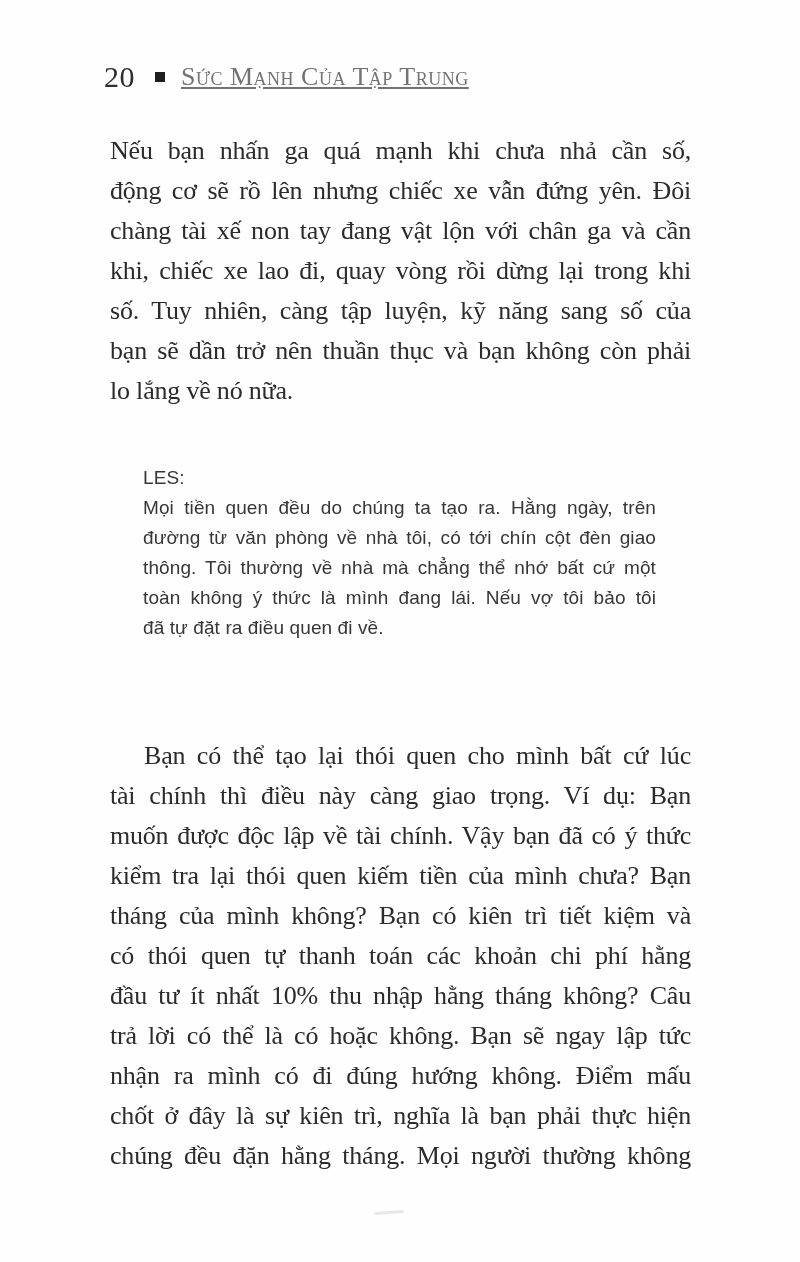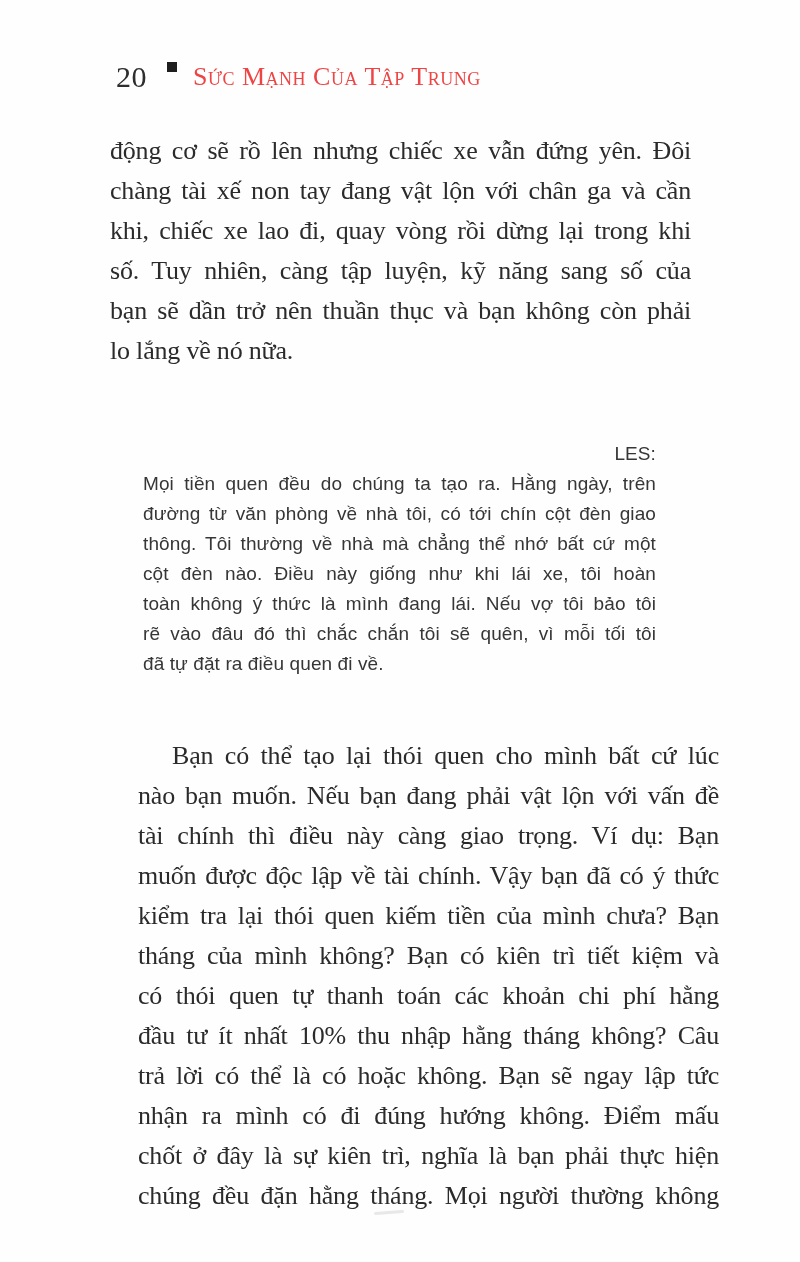--- a/index.html
+++ b/index.html
@@ -13,54 +13,56 @@
   }
   .page {
     position: absolute;
     inset: 0;
     background: #fefefe;
   }
 
   
   .running-head {
     position: absolute;
-    left: 116px;
+    left: 104px;
     top: 62px;
     display: flex;
+    align-items: center;
     color: #2e2e2e;
   }
   .pgnum {
     font: 400 30px/30px "Liberation Serif", serif;
     letter-spacing: 0.5px;
   }
   .bullet {
     display: inline-block;
     width: 10px;
     height: 10px;
     background: #1e1e1e;
     margin: 0 16px 0 20px;
   }
   .book-title {
     font: 400 26px/30px "Liberation Serif", serif;
     font-variant: small-caps;
     letter-spacing: 0.5px;
-    color: #ef4444;
+    color: #737373;
+    text-decoration: underline;
   }
 
   
   .para {
     position: absolute;
     left: 110px;
     width: 581px;
     font: 400 26px/40px "Liberation Serif", serif;
     letter-spacing: -0.2px;
     color: #2b2b2b;
   }
   #para1 { top: 131px; }
-  #para2 { top: 736px; margin-left: 28px; }
+  #para2 { top: 736px; }
 
   .line {
     text-align: justify;
     text-align-last: justify;
     white-space: nowrap;
   }
   .short-last .line.last-line,
   .short-last .qlines .line.last-line {
     text-align-last: left;
   }
@@ -70,22 +72,23 @@
   .quote {
     position: absolute;
     left: 143px;
     top: 439px;
     width: 513px;
     font: 400 19px/30px "Liberation Sans", sans-serif;
     color: #363636;
     letter-spacing: 0.1px;
   }
   .qlabel {
-    text-align: right;
+    text-align: left;
     line-height: 30px;
+    margin-top: 24px;
   }
 
   
   .smudge {
     position: absolute;
     left: 374px;
     top: 1211px;
     width: 30px;
     height: 3px;
     background: #d9d9d9;
@@ -99,44 +102,42 @@
 
 <div class="page">
 
   <header class="running-head">
     <span class="pgnum">20</span>
     <span class="bullet"></span>
     <span class="book-title">Sức Mạnh Của Tập Trung</span>
   </header>
 
   <section class="para short-last" id="para1">
+      <div class="line first-line">Nếu bạn nhấn ga quá mạnh khi chưa nhả cần số,</div>
       <div class="line">động cơ sẽ rồ lên nhưng chiếc xe vẫn đứng yên. Đôi</div>
       <div class="line">chàng tài xế non tay đang vật lộn với chân ga và cần</div>
       <div class="line">khi, chiếc xe lao đi, quay vòng rồi dừng lại trong khi</div>
       <div class="line">số. Tuy nhiên, càng tập luyện, kỹ năng sang số của</div>
       <div class="line">bạn sẽ dần trở nên thuần thục và bạn không còn phải</div>
       <div class="line last-line">lo lắng về nó nữa.</div>
     </section>
 
   <section class="quote short-last">
     <div class="qlabel">LES:</div>
     <div class="qlines">
         <div class="line first-line">Mọi tiền quen đều do chúng ta tạo ra. Hằng ngày, trên</div>
         <div class="line">đường từ văn phòng về nhà tôi, có tới chín cột đèn giao</div>
         <div class="line">thông. Tôi thường về nhà mà chẳng thể nhớ bất cứ một</div>
-        <div class="line">cột đèn nào. Điều này giống như khi lái xe, tôi hoàn</div>
         <div class="line">toàn không ý thức là mình đang lái. Nếu vợ tôi bảo tôi</div>
-        <div class="line">rẽ vào đâu đó thì chắc chắn tôi sẽ quên, vì mỗi tối tôi</div>
         <div class="line last-line">đã tự đặt ra điều quen đi về.</div>
       </div>
   </section>
 
   <section class="para" id="para2">
       <div class="line first-line">Bạn có thể tạo lại thói quen cho mình bất cứ lúc</div>
-      <div class="line">nào bạn muốn. Nếu bạn đang phải vật lộn với vấn đề</div>
       <div class="line">tài chính thì điều này càng giao trọng. Ví dụ: Bạn</div>
       <div class="line">muốn được độc lập về tài chính. Vậy bạn đã có ý thức</div>
       <div class="line">kiểm tra lại thói quen kiếm tiền của mình chưa? Bạn</div>
       <div class="line">tháng của mình không? Bạn có kiên trì tiết kiệm và</div>
       <div class="line">có thói quen tự thanh toán các khoản chi phí hằng</div>
       <div class="line">đầu tư ít nhất 10% thu nhập hằng tháng không? Câu</div>
       <div class="line">trả lời có thể là có hoặc không. Bạn sẽ ngay lập tức</div>
       <div class="line">nhận ra mình có đi đúng hướng không. Điểm mấu</div>
       <div class="line">chốt ở đây là sự kiên trì, nghĩa là bạn phải thực hiện</div>
       <div class="line last-line">chúng đều đặn hằng tháng. Mọi người thường không</div>

